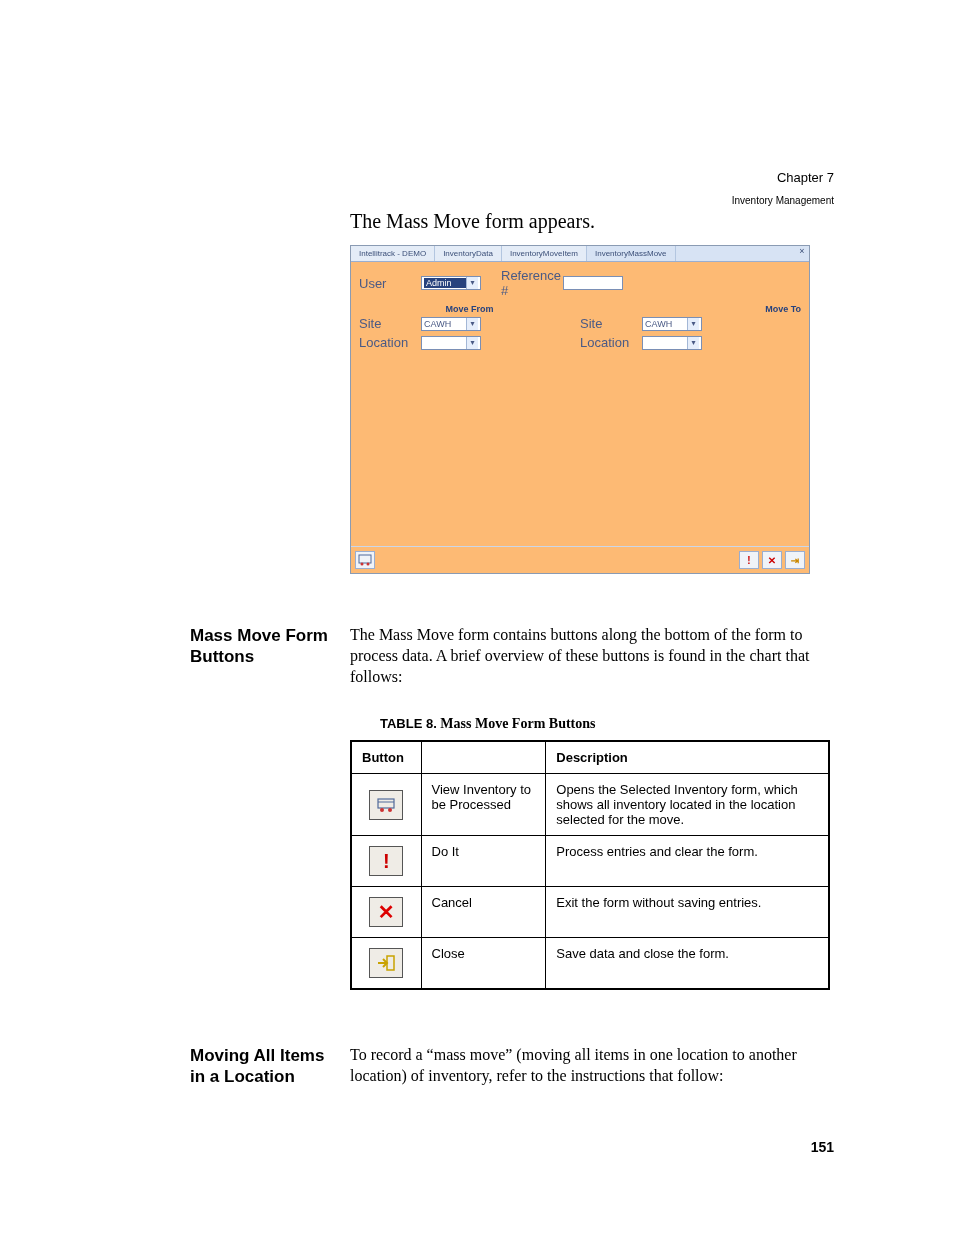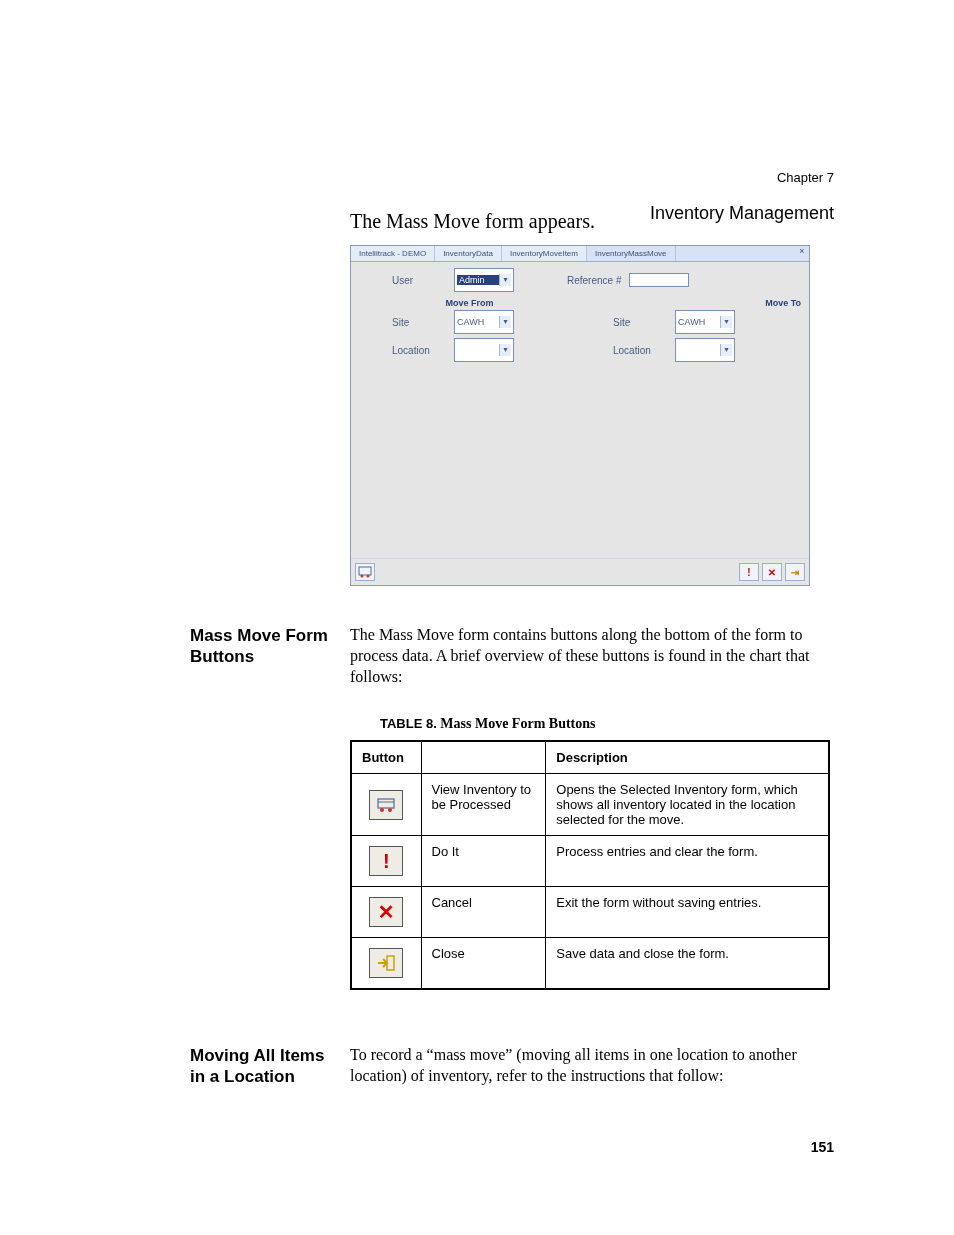--- a/index.html
+++ b/index.html
@@ -1,32 +1,32 @@
 <!DOCTYPE html>
 <html><head>
 <meta charset="utf-8">
 <style>
   * { box-sizing: border-box; margin: 0; padding: 0; }
   html, body { width: 954px; height: 1235px; background: #fff; font-family: "Times New Roman", serif; color: #000; }
   .page { position: relative; width: 954px; height: 1235px; padding: 170px 120px 60px 190px; }
   .hdr { position: absolute; top: 170px; right: 120px; text-align: right; font-family: Arial, Helvetica, sans-serif; font-weight: normal; }
   .hdr .line1 { font-size: 13px; }
-  .hdr .line2 { font-size: 18px; margin-top: 18px; }
+  .hdr .line2 { font-size: 10px; margin-top: 10px; }
   .intro { position: absolute; top: 210px; left: 350px; font-size: 20px; }
   .screenshot-wrap { position: absolute; top: 245px; left: 350px; width: 460px; }
-  .app { border: 1px solid #8a9bb3; background: #e5e5e5; font-family: Tahoma, Arial, sans-serif; font-size: 9px; color: #4a5a85; }
+  .app { border: 1px solid #8a9bb3; background: #fdba74; font-family: Tahoma, Arial, sans-serif; font-size: 9px; color: #4a5a85; }
   .app-tabs { display: flex; background: #d7e3f4; border-bottom: 1px solid #9aaed0; }
   .app-tab { padding: 3px 8px; border-right: 1px solid #b3c6e0; font-size: 8px; color: #3b4f78; background: #e4ecf7; }
   .app-tab.active { background: #d7e3f4; }
   .app-close { margin-left: auto; width: 14px; text-align: center; color: #3b4f78; }
   .app-title { padding: 4px 8px; font-weight: bold; color: #27427d; font-size: 11px; border-bottom: 1px solid #cbd7ea; }
   .app-body { padding: 6px 8px 2px 8px; }
   .app-row { display: flex; align-items: center; margin-bottom: 4px; }
-  .app-lbl { width: 62px; color: #4a5a85; font-size: 10px; margin-left: 33px; }
-  .app-select { display: inline-flex; align-items: center; height: 24px; border: 1px solid #7a8fb5; background: #fff; font-size: 9px; padding: 0 2px; }
+  .app-lbl { width: 62px; color: #4a5a85; font-size: 13px; }
+  .app-select { display: inline-flex; align-items: center; height: 14px; border: 1px solid #7a8fb5; background: #fff; font-size: 9px; padding: 0 2px; }
   .app-select .sv { flex: 1; }
   .app-select .arrow { width: 12px; text-align: center; background: #e6eefb; border-left: 1px solid #a3b7d6; font-size: 8px; line-height: 12px; }
   .app-input { height: 14px; width: 60px; border: 1px solid #7a8fb5; background: #fff; }
   .sectionlbl { color: #27427d; font-weight: bold; font-size: 9px; margin: 2px 0; }
   .cols { display: flex; }
   .col { flex: 1; }
   .app-empty { height: 190px; }
   .app-footer { display: flex; border-top: 1px solid #cbd7ea; padding: 4px; }
   .iconbtn { width: 20px; height: 18px; border: 1px solid #9aaed0; background: #f0f3f8; margin-left: 3px; display: flex; align-items: center; justify-content: center; font-size: 10px; }
   .iconbtn.first { margin-left: 0; margin-right: auto; }

